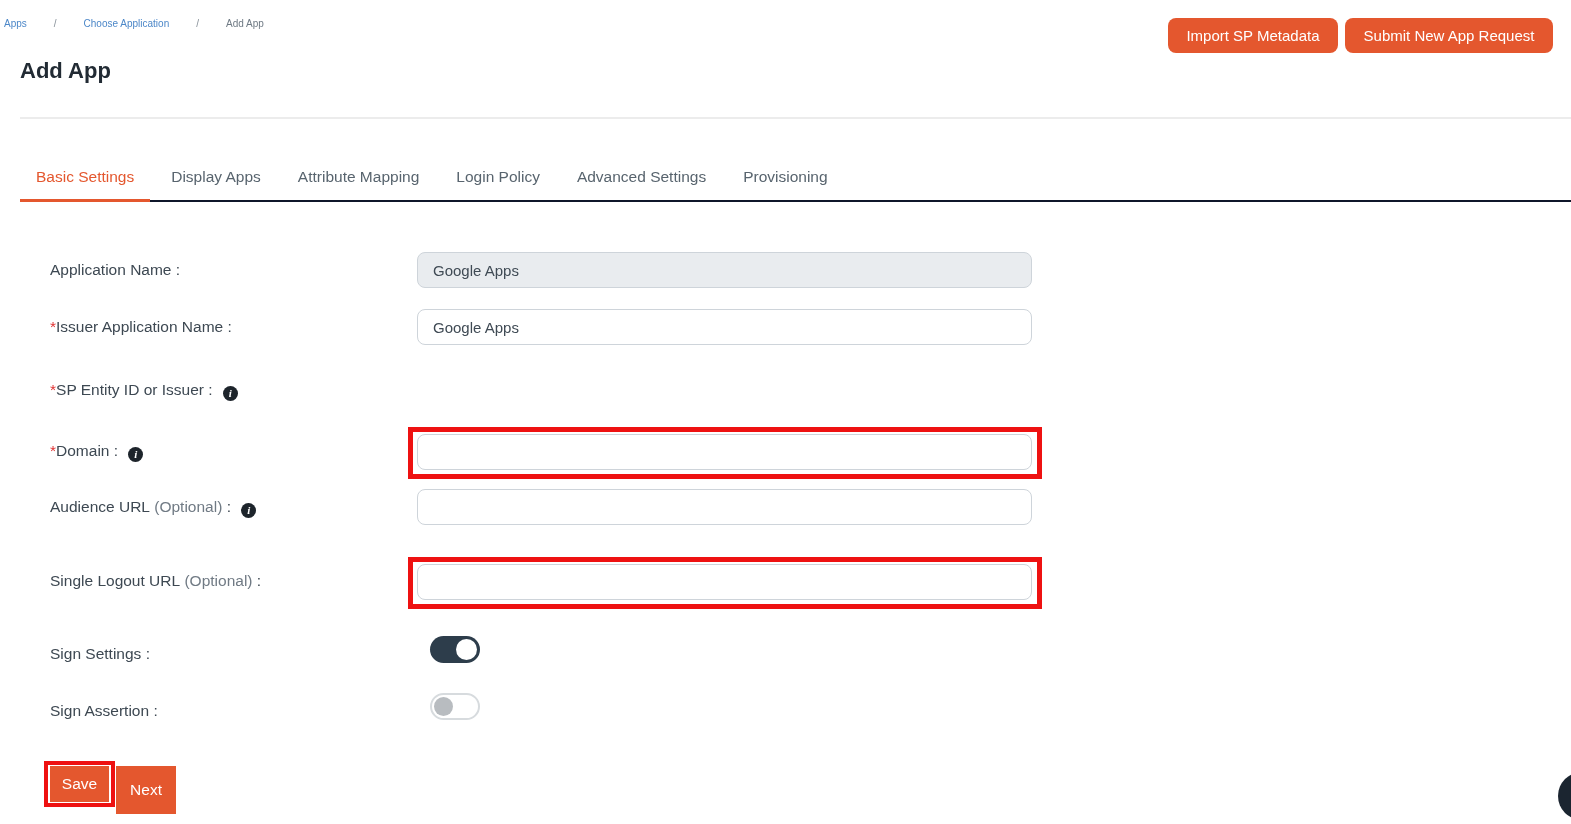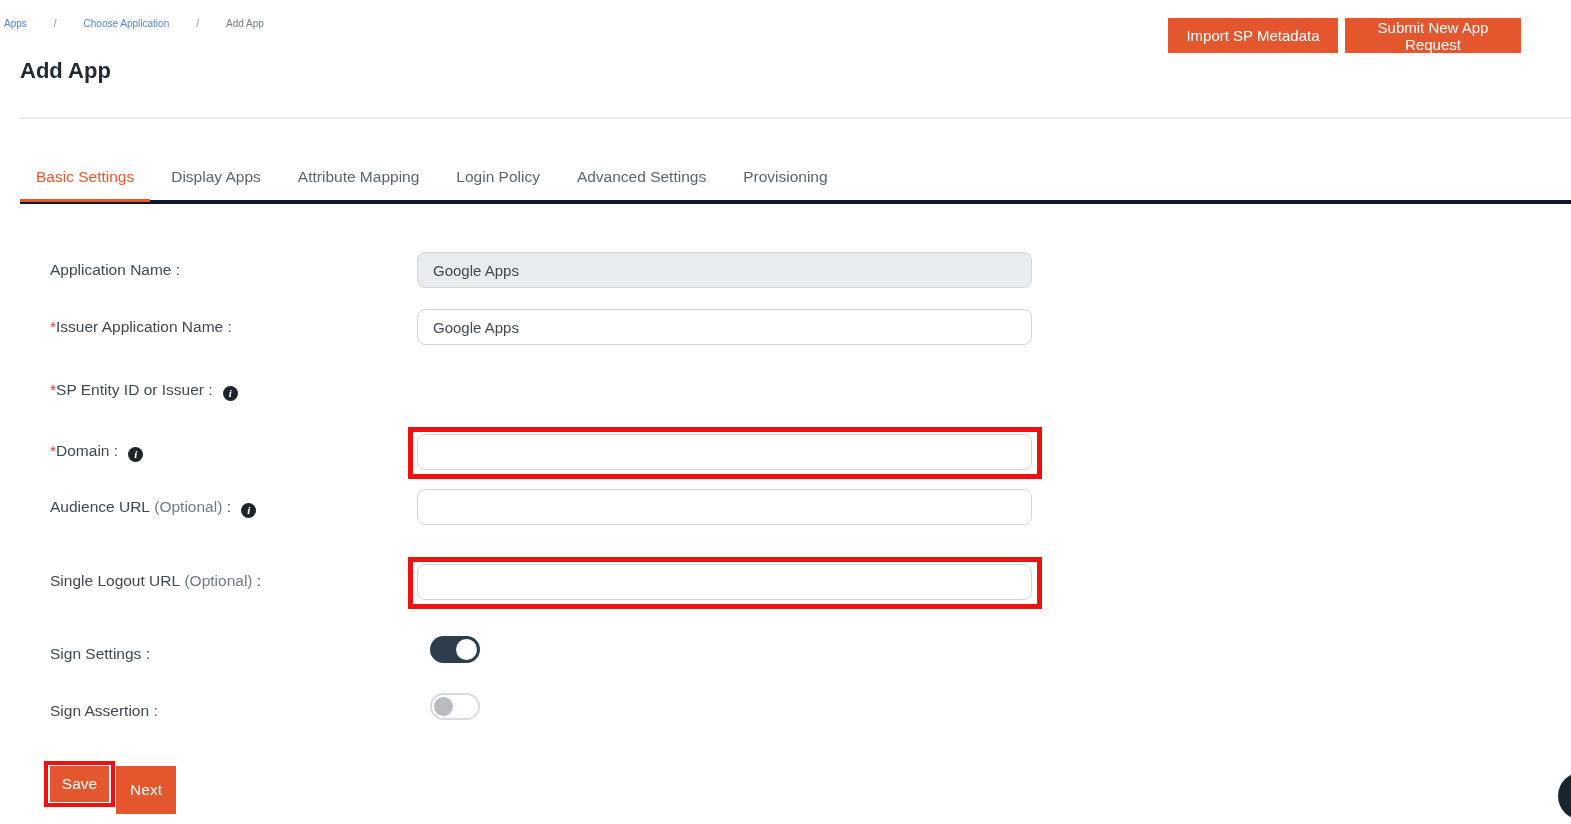--- a/index.html
+++ b/index.html
@@ -8,30 +8,30 @@
   .page { position:relative; width:1571px; height:824px; background:#fff; }
 
   
   .breadcrumb { position:absolute; left:4px; top:18px; font-size:10px; display:flex; gap:27px; align-items:center; }
   .crumb-link { color:#4c87c8; cursor:pointer; text-decoration:none; }
   .crumb-sep { color:#8a939b; }
   .crumb-current { color:#6f7a84; }
 
   
   .btn-orange { position:absolute; top:18px; height:35px; background:#e4572e; color:#fff;
-    border:none; border-radius:0; font-size:15px; font-weight:500;
+    border:none; border-radius:8px; font-size:15px; font-weight:500;
     font-family:"Liberation Sans",sans-serif; cursor:pointer; padding:0 16px; }
   .btn-import { left:1168px; width:170px; }
-  .btn-submit { left:1345px; width:176px; }
+  .btn-submit { left:1345px; width:208px; }
 
   .page-title { position:absolute; left:20px; top:58px; font-size:22px; font-weight:700; color:#222b34; }
   .header-divider { position:absolute; left:20px; right:0; top:117px; height:2px; background:#ececec; }
 
   
-  .tabs { position:absolute; left:20px; right:0; top:156px; display:flex; gap:5px; border-bottom:4px solid #0f172a; }
+  .tabs { position:absolute; left:20px; right:0; top:156px; display:flex; gap:5px; border-bottom:2px solid #0f172a; }
   .tab { padding:12px 16px 14px; font-size:15.5px; color:#58646e; cursor:pointer; white-space:nowrap; }
   .tab.active { color:#e4572e; border-bottom:3px solid #e4572e; margin-bottom:-2px; padding-bottom:11px; }
 
   
   .field-label { position:absolute; left:50px; font-size:15.5px; color:#3d4852; white-space:nowrap; }
   .req { color:#e03131; }
   .opt { color:#707a84; }
   .info-icon { display:inline-block; width:15px; height:15px; margin-left:6px; background:#1d242b; color:#fff;
     border-radius:50%; font-size:11px; line-height:15px; text-align:center; font-weight:700;
     font-family:"Liberation Serif", serif; font-style:italic; vertical-align:-2px; }

